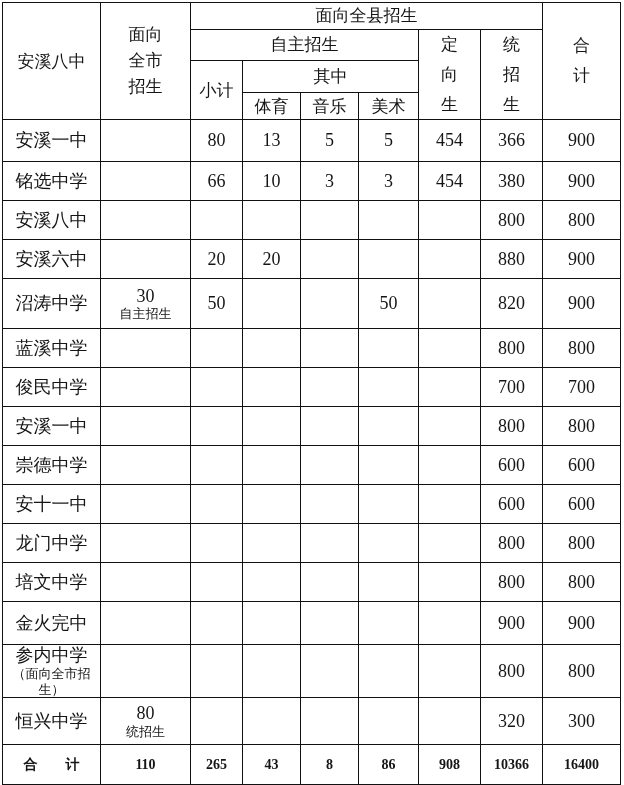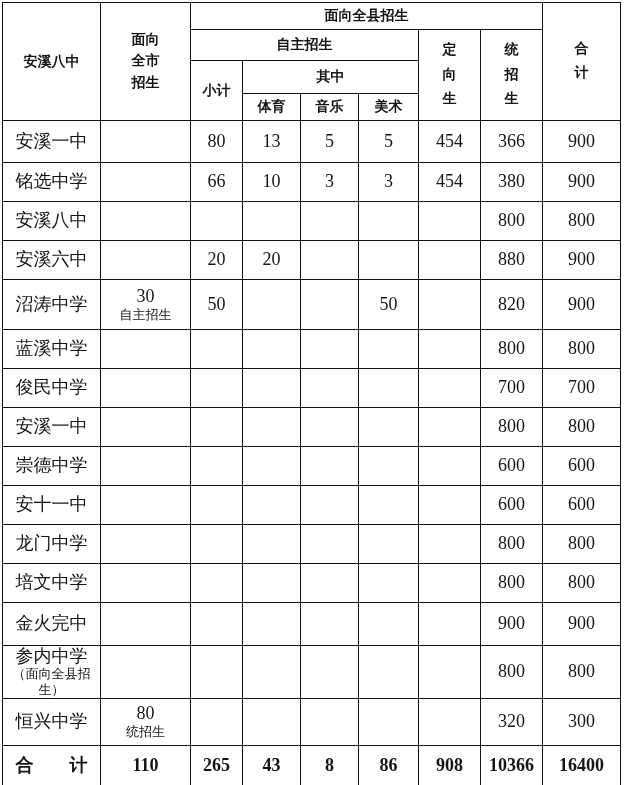--- a/index.html
+++ b/index.html
@@ -20,48 +20,48 @@
     width: 618px;
   }
   table.enroll th, table.enroll td {
     border: 1.5px solid #111;
     text-align: center;
     vertical-align: middle;
     padding: 0;
     overflow: hidden;
   }
   thead th {
-    font-weight: bold;
-    font-size: 14px;
+    font-weight: normal;
+    font-size: 17px;
     line-height: 1.25;
   }
   thead tr.h1 { height: 27px; }
   thead tr.h2 { height: 31px; }
   thead tr.h3 { height: 28px; }
   thead tr.h4 { height: 27px; }
 
   tbody td {
     font-size: 18px;
   }
   tbody tr { height: 39px; }
   tbody tr:nth-child(1)  { height: 42px; }
   tbody tr:nth-child(5)  { height: 50px; }
   tbody tr:nth-child(13) { height: 43px; }
   tbody tr:nth-child(14) { height: 53px; }
   tbody tr:nth-child(15) { height: 47px; }
 
   tfoot tr { height: 40px; }
   tfoot td {
     font-weight: bold;
-    font-size: 18px;
+    font-size: 14px;
   }
 
   .vert3 {
     width: 1.25em;
-    margin: 8px auto;
+    margin: 0 auto;
     word-break: break-all;
     line-height: 1.75;
   }
   .wrap2 {
     width: 2.15em;
     margin: 9px auto;
     word-break: break-all;
     line-height: 1.55;
   }
   .main-line { line-height: 1.15; }
@@ -494,21 +494,21 @@
           <td>
             <div class="main-line">900</div>
           </td>
           <td>
             <div class="main-line">900</div>
           </td>
         </tr>
         <tr>
           <td>
             <div class="main-line">参内中学</div>
-            <div class="note">（面向全县招生）</div>
+            <div class="note">（面向全市招生）</div>
           </td>
           <td>
             <div class="main-line"></div>
           </td>
           <td>
             <div class="main-line"></div>
           </td>
           <td>
             <div class="main-line"></div>
           </td>

